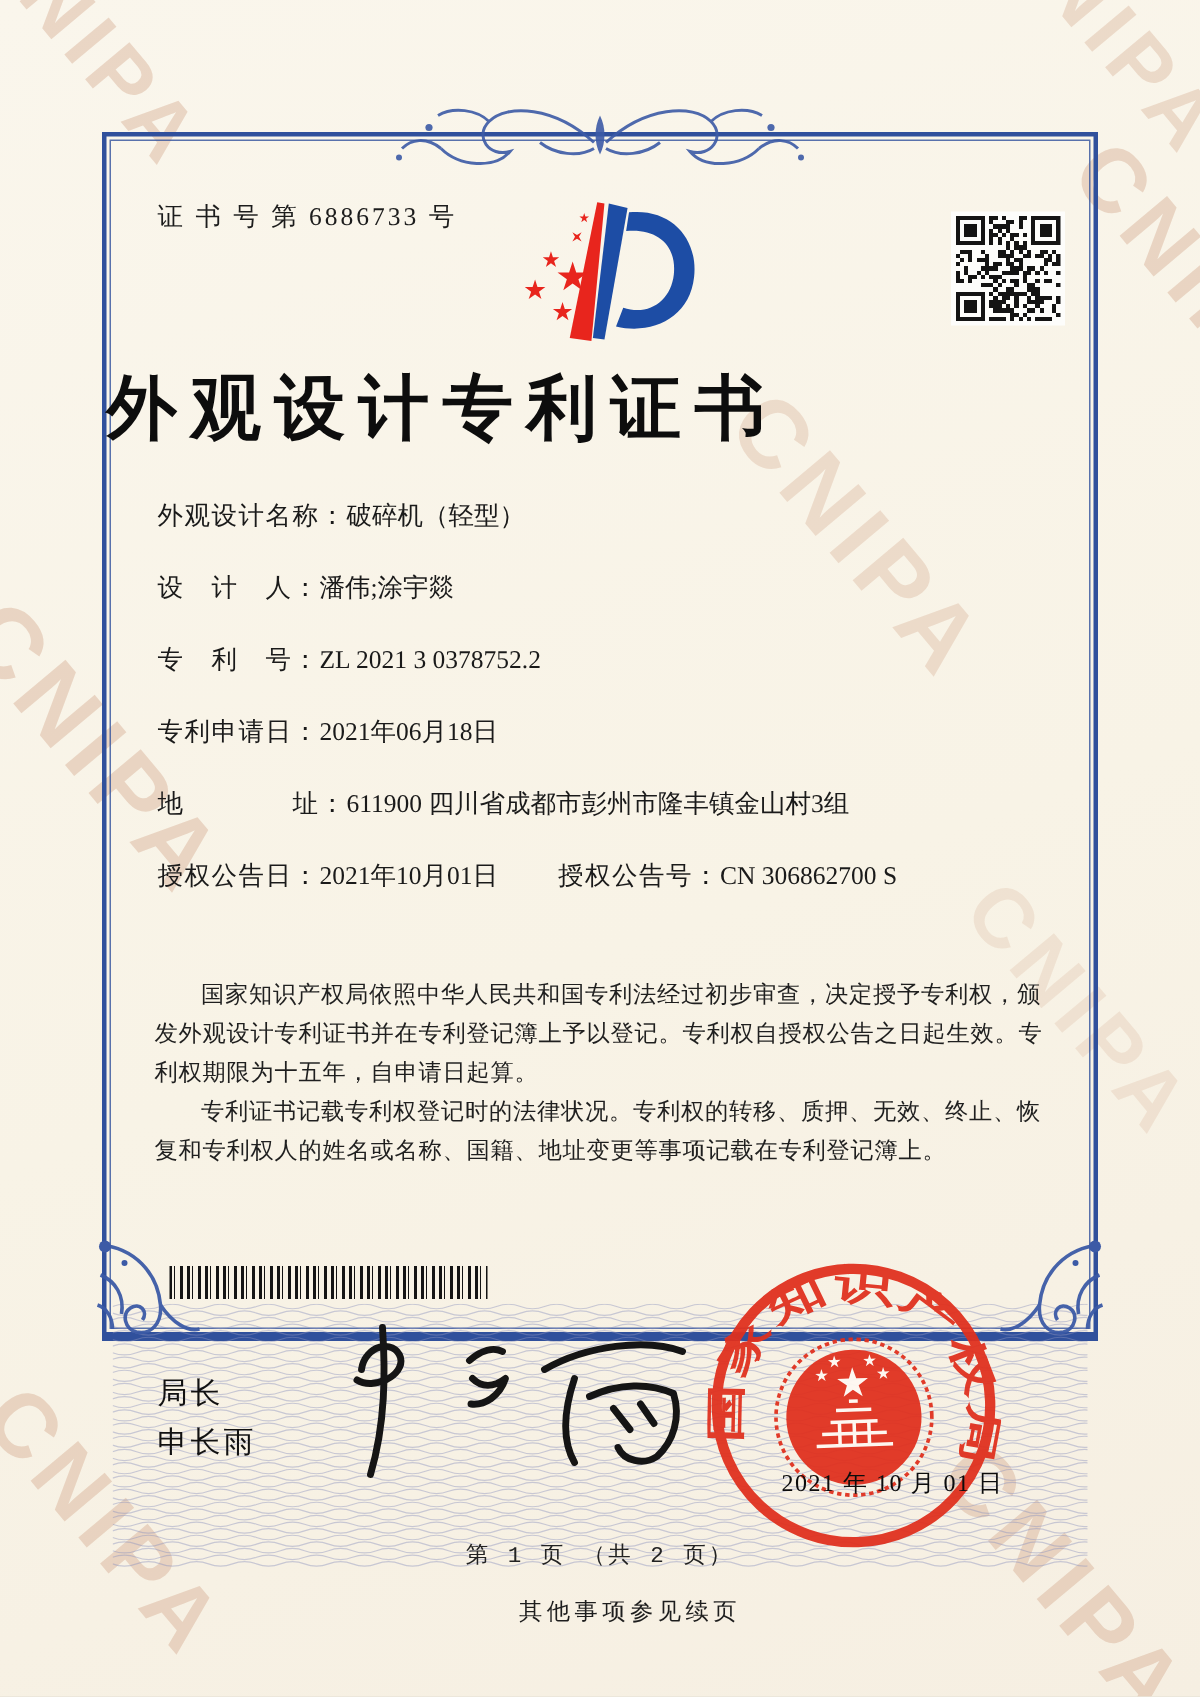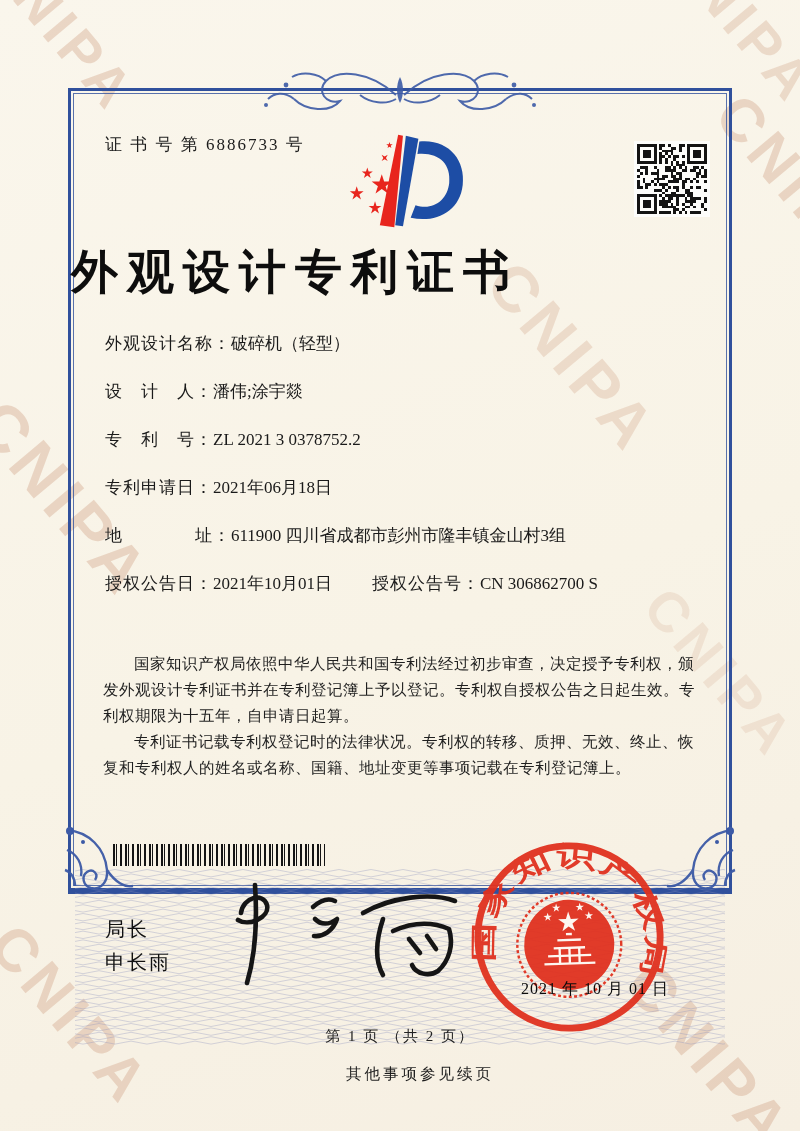--- a/index.html
+++ b/index.html
@@ -31,21 +31,21 @@
   .paras{position:absolute;left:32px;right:32px;top:560px;color:#1f1f1f;}
   .paras p{margin:0;text-indent:2em;font-size:15.5px;line-height:26px;letter-spacing:.5px;}
   .barcode{position:absolute;left:42px;top:753px;width:212px;height:22px;
     background:repeating-linear-gradient(90deg,#141414 0 2px,transparent 2px 3px,#141414 3px 4px,transparent 4px 7px,#141414 7px 9px,transparent 9px 12px);}
   .wave-band{position:absolute;left:4px;right:4px;top:778px;height:176px;overflow:hidden;}
   .signer{position:absolute;left:34px;top:822px;font-size:20px;color:#111;line-height:33px;letter-spacing:2px;z-index:4;}
   .signature{position:absolute;left:140px;top:786px;z-index:4;}
   .seal{position:absolute;left:400px;top:748px;width:196px;height:196px;z-index:4;opacity:.94;transform:rotate(-2deg);}
   .seal-date{position:absolute;left:398px;top:888px;width:200px;text-align:right;z-index:5;
              font-size:16px;color:#0c0c0c;letter-spacing:1px;}
-  .page-info{position:absolute;left:0;right:0;top:936px;text-align:center;font-size:15px;color:#222;letter-spacing:2px;z-index:4;}
+  .page-info{position:absolute;left:0;right:0;top:936px;text-align:center;font-size:15px;color:#222;letter-spacing:2px;z-index:4;font-family:Liberation Mono, monospace;}
   .continuation{position:absolute;left:0;right:0;top:1064px;text-align:center;font-size:15.5px;color:#1d1d1d;letter-spacing:3px;z-index:1;padding-left:40px;}
 </style>
 </head>
 <body>
 
 <div class="page">
 
   <div class="wm" style="left:-40px;top:-6px;font-size:56px;opacity:.30">CNIPA</div>
   <div class="wm" style="left:640px;top:-14px;font-size:56px;opacity:.26">CNIPA</div>
   <div class="wm" style="left:690px;top:150px;font-size:60px;opacity:.30">CNIPA</div>

